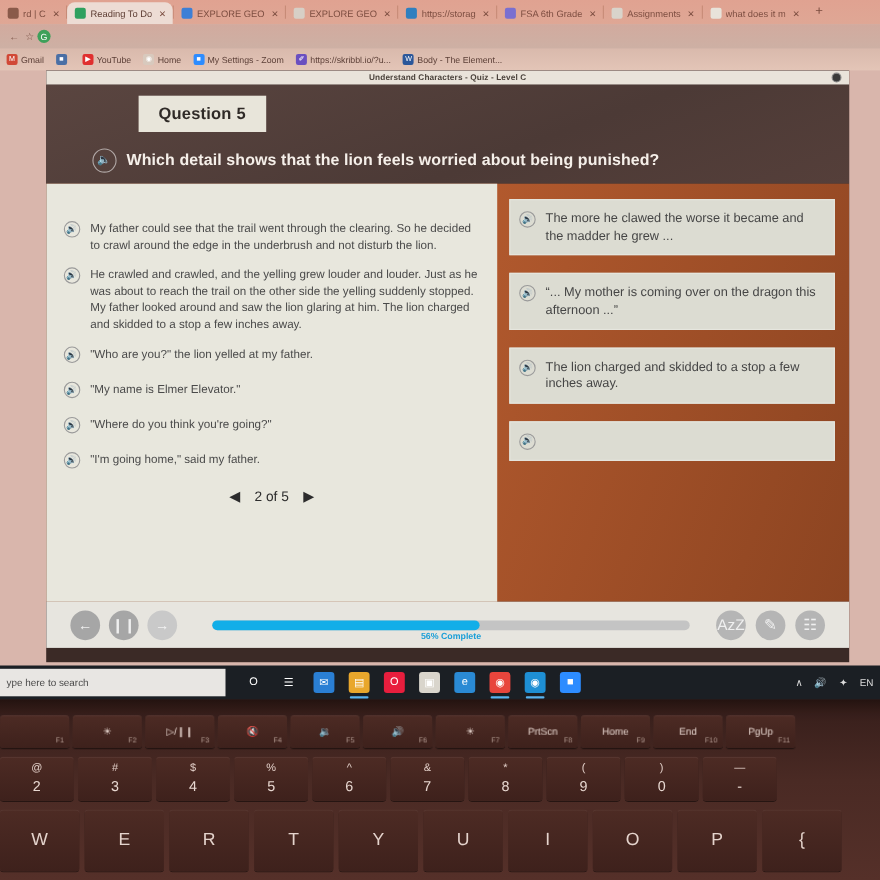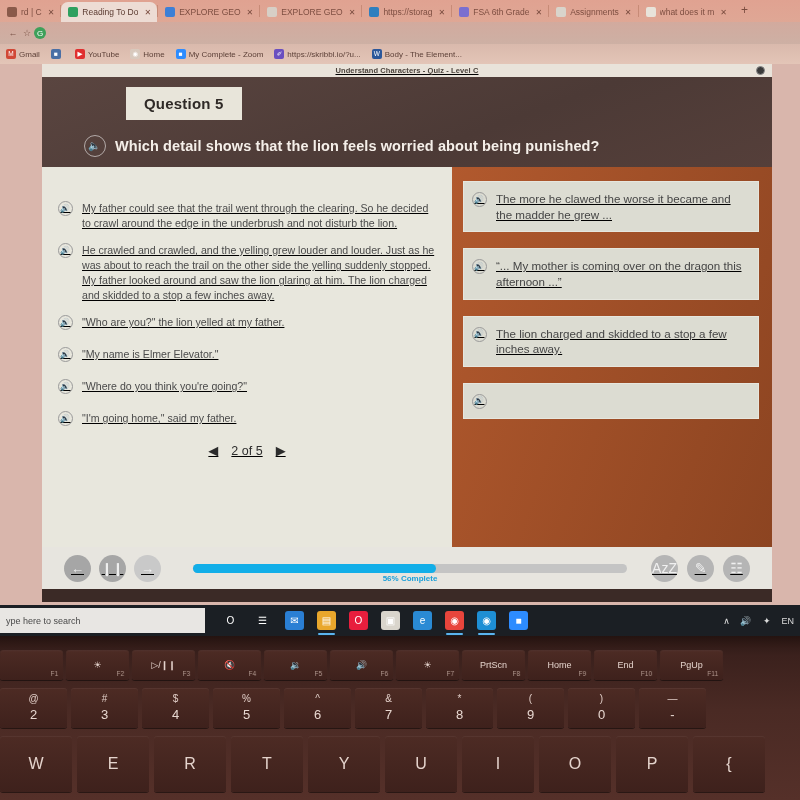--- a/index.html
+++ b/index.html
@@ -70,21 +70,21 @@
   .bm { display: flex; align-items: center; gap: 3px; }
   .bm .bicon {
     width: 10px; height: 10px; border-radius: 2px; flex: 0 0 10px;
     display: inline-flex; align-items: center; justify-content: center;
     font-size: 6.5px; color: #fff; line-height: 1;
   }
 
   
   .app {
     position: absolute; left: 42px; top: 64px; width: 730px; height: 538px;
-    background: #3b2a26; overflow: hidden; text-decoration: underline;
+    background: #3b2a26; overflow: hidden;
   }
   .app-titlebar {
     height: 13px; background: #e9e3da;
     display: flex; align-items: center; justify-content: center;
     position: relative;
   }
   .app-title { font-size: 7.5px; font-weight: bold; color: #4a423b; letter-spacing: .1px; }
   .app-close {
     position: absolute; right: 7px; top: 2px;
     width: 9px; height: 9px; border-radius: 50%;
@@ -323,21 +323,21 @@
         <div class="bm">
           <span class="bicon" style="background: rgb(224, 47, 47);">▶</span>
           <span>YouTube</span>
         </div>
         <div class="bm">
           <span class="bicon" style="background: rgb(216, 201, 189);">◉</span>
           <span>Home</span>
         </div>
         <div class="bm">
           <span class="bicon" style="background: rgb(45, 140, 255);">■</span>
-          <span>My Complete - Zoom</span>
+          <span>My Settings - Zoom</span>
         </div>
         <div class="bm">
           <span class="bicon" style="background: rgb(106, 79, 192);">✐</span>
           <span>https://skribbl.io/?u...</span>
         </div>
         <div class="bm">
           <span class="bicon" style="background: rgb(43, 87, 154);">W</span>
           <span>Body - The Element...</span>
         </div>
       </div>

